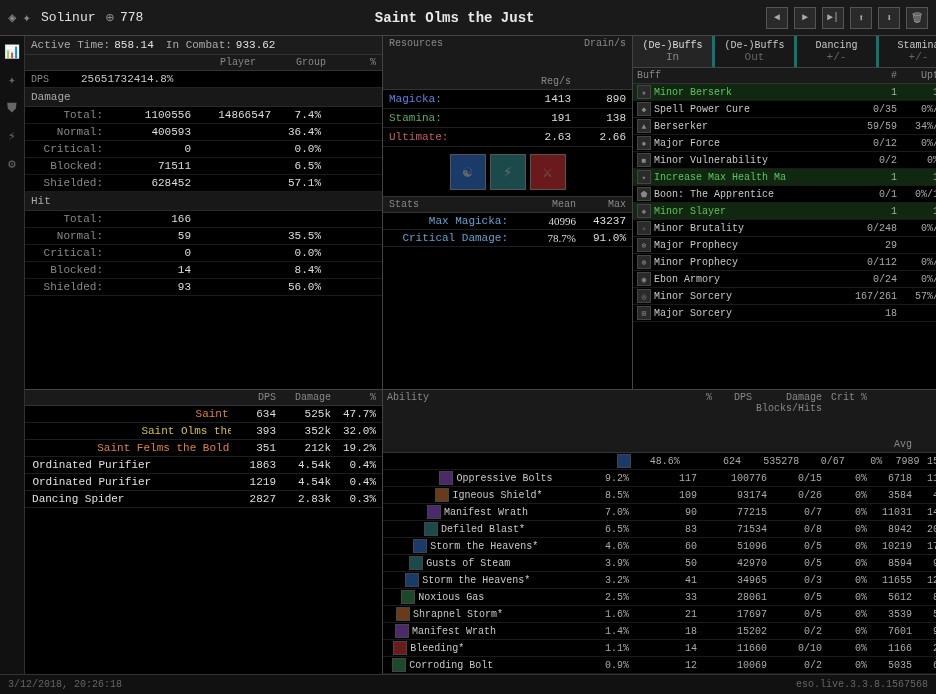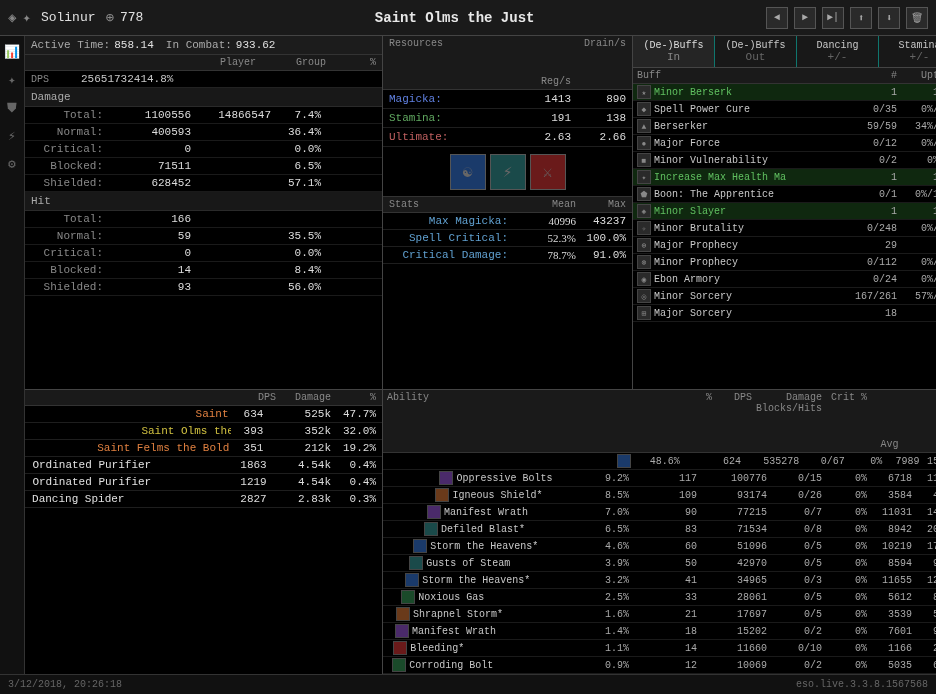--- a/index.html
+++ b/index.html
@@ -208,21 +208,21 @@
       display: flex;
       background: #181818;
       border-bottom: 1px solid #444;
     }
     .buff-tab {
       flex: 1;
       text-align: center;
       padding: 4px 2px;
       font-size: 10px;
       cursor: pointer;
-      border-right: 1px solid #0f766e;
+      border-right: 3px solid #0f766e;
     }
     .buff-tab.active { background: #252525; color: #ddd; }
     .buff-tab .sub { font-size: 11px; color: #666; }
     .buff-tab.active .sub { color: #888; }
 
     .buffs-table-header {
       display: flex;
       background: #1a1a1a;
       border-bottom: 1px solid #333;
       padding: 2px 4px;
@@ -282,40 +282,40 @@
       position: relative;
     }
     .player-bar {
       position: absolute;
       left: 0; top: 0; bottom: 0;
       background: rgba(50,80,120,0.35);
       z-index: 0;
     }
     .player-row > * { position: relative; z-index: 1; }
     .pname { flex: 1; font-size: 11px; overflow: hidden; white-space: nowrap; }
-    .pdps { width: 45px; text-align: center; color: #ddd; font-size: 11px; }
+    .pdps { width: 45px; text-align: right; color: #ddd; font-size: 11px; }
     .pdmg { width: 55px; text-align: right; color: #ddd; font-size: 11px; }
     .ppct { width: 45px; text-align: right; color: #ddd; font-size: 11px; }
 
     
     .ability-panel {
       width: 578px;
     }
     .ability-header {
       display: flex;
       background: #1a1a1a;
       border-bottom: 1px solid #333;
       padding: 2px 4px;
     }
     .ah-ability { flex: 1; color: #888; font-size: 10px; }
     .ah-pct { width: 55px; text-align: right; color: #888; font-size: 10px; }
     .ah-dps { width: 40px; text-align: right; color: #888; font-size: 10px; }
     .ah-dmg { width: 70px; text-align: right; color: #888; font-size: 10px; }
     .ah-crit { width: 45px; text-align: right; color: #888; font-size: 10px; }
-    .ah-avg { width: 45px; text-align: center; color: #888; font-size: 10px; margin-top: 47px; }
+    .ah-avg { width: 45px; text-align: right; color: #888; font-size: 10px; margin-top: 47px; }
     .ah-max { width: 45px; text-align: right; color: #888; font-size: 10px; }
 
     .ability-row {
       display: flex;
       padding: 1px 4px;
       border-bottom: 1px solid #1a1a1a;
       align-items: center;
       position: relative;
     }
     .ability-bar {
@@ -514,25 +514,20 @@
         <div class="stats-header">
           <span class="stat-label-col">Stats</span>
           <span class="stat-mean-col">Mean</span>
           <span class="stat-max-col">Max</span>
         </div>
 
         <div class="stats-row">
           <span class="slabel">Max Magicka:</span>
           <span class="smean">40996</span>
           <span class="smax">43237</span>
-        </div>
-        <div class="stats-row">
-          <span class="slabel">Spell Critical:</span>
-          <span class="smean">52.3%</span>
-          <span class="smax">100.0%</span>
         </div>
         <div class="stats-row">
           <span class="slabel">Critical Damage:</span>
           <span class="smean">78.7%</span>
           <span class="smax">91.0%</span>
         </div>
       </div>
 
       <div class="right-panel">
 

